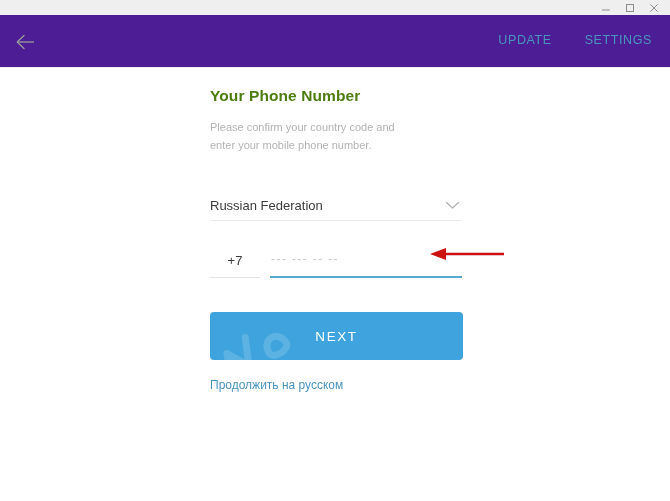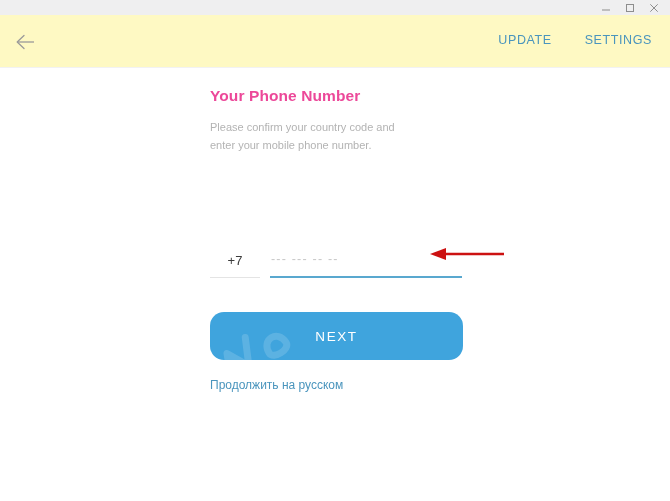--- a/index.html
+++ b/index.html
@@ -39,21 +39,21 @@
     cursor: default;
   }
   .win-btn svg { display: block; }
 
   
   .header {
     position: absolute;
     top: 15px; left: 0;
     width: 670px;
     height: 53px;
-    background: #fef9c3;
+    background: #4c1d95;
     display: flex;
     align-items: center;
   }
   .back-btn {
     position: absolute;
     left: 12px;
     top: 14px;
     width: 28px;
     height: 26px;
     display: flex;
@@ -89,21 +89,21 @@
   
   .form {
     position: absolute;
     left: 210px;
     top: 86px;
     width: 252px;
   }
   .title {
     font-size: 15.5px;
     font-weight: bold;
-    color: #ec4899;
+    color: #4d7c0f;
     letter-spacing: 0.1px;
     margin: 0;
     line-height: 20px;
   }
   .subtitle {
     margin: 0;
     padding-top: 12px;
     font-size: 11px;
     color: #b3b3b3;
     line-height: 18px;
@@ -186,21 +186,21 @@
 
   
   .next-btn {
     position: absolute;
     top: 226px;
     left: 0;
     width: 253px;
     height: 48px;
     background: #3fa4dd;
     border: none;
-    border-radius: 14px;
+    border-radius: 4px;
     color: #ffffff;
     font-family: "Liberation Sans", sans-serif;
     font-size: 13.5px;
     letter-spacing: 1.6px;
     cursor: pointer;
     overflow: hidden;
     position: absolute;
   }
   .next-label {
     position: relative;
@@ -264,20 +264,28 @@
   </div>
 </div>
 <div class="header-divider"></div>
 
 <div class="form">
 
   <h1 class="title">Your Phone Number</h1>
 
   <p class="subtitle">Please confirm your country code and enter your mobile phone number.</p>
 
+  <div class="country-row">
+    <span class="country-value">Russian Federation</span>
+    <span class="chevron">
+      <svg width="15" height="10" viewBox="0 0 15 10">
+        <polyline points="1.5,2.5 7.5,8 13.5,2.5" fill="none" stroke="#b0b0b0" stroke-width="1.2" stroke-linecap="round" stroke-linejoin="round"></polyline>
+      </svg>
+    </span>
+  </div>
 
   <div class="phone-row">
     <div class="code-field">
       <span class="code-value">+7</span>
     </div>
     <div class="phone-gap"></div>
     <div class="phone-field">
       <span class="phone-placeholder">--- --- -- --</span>
     </div>
   </div>

